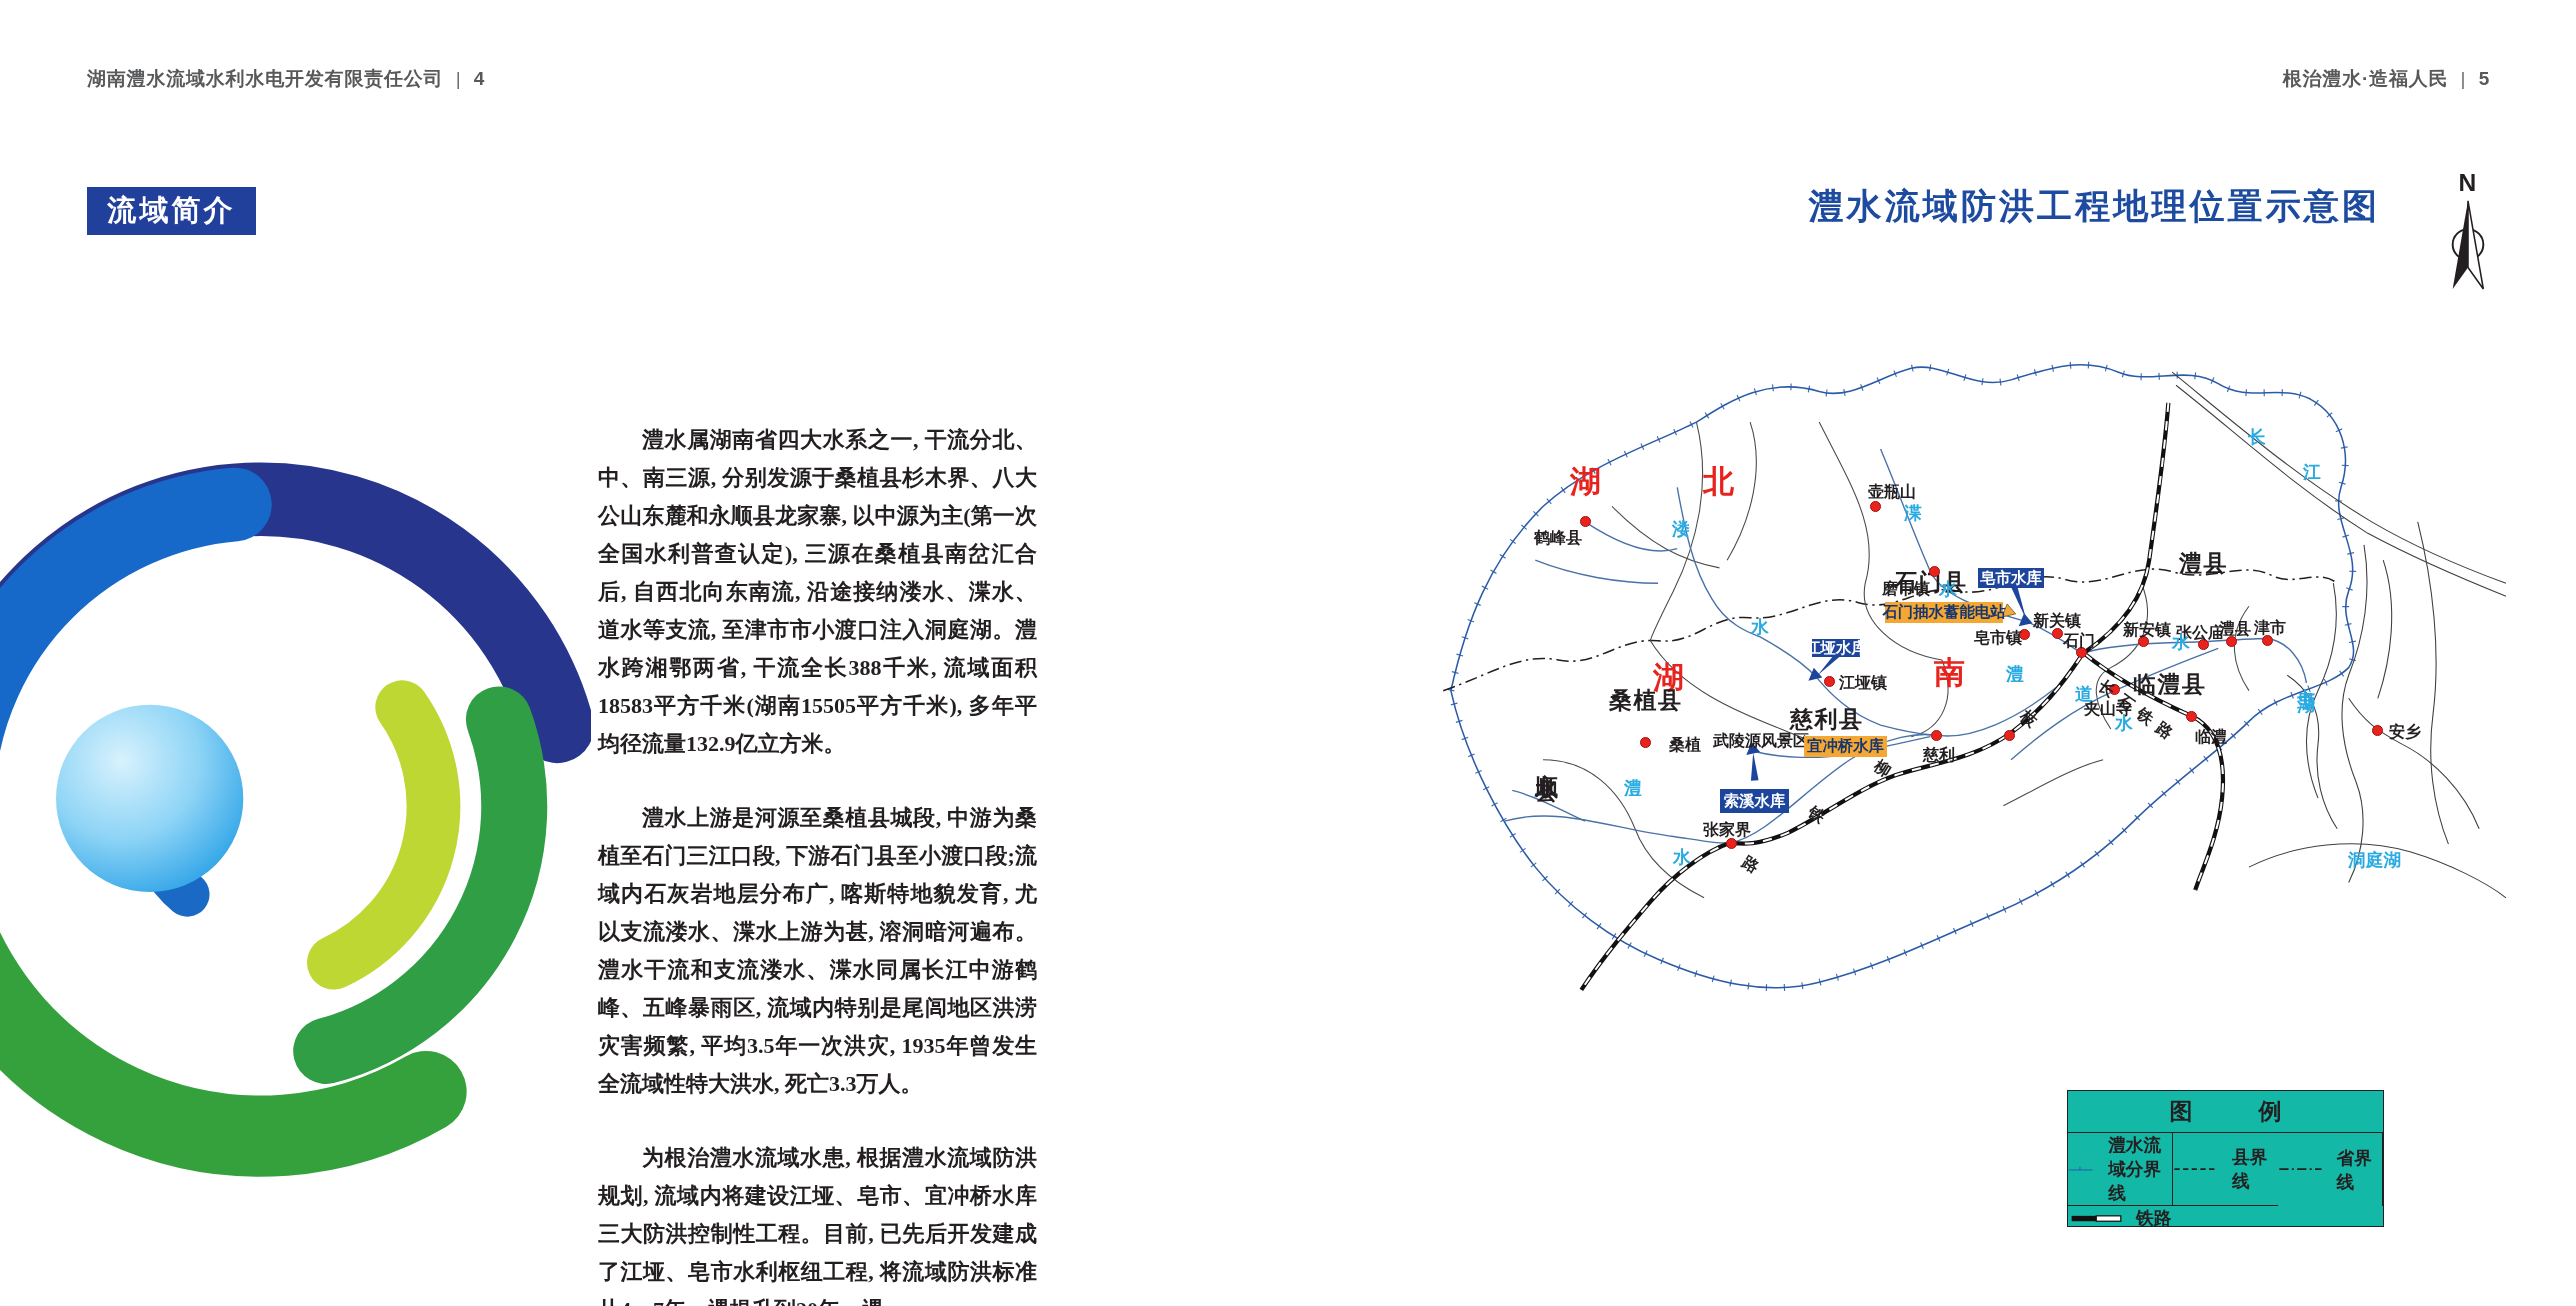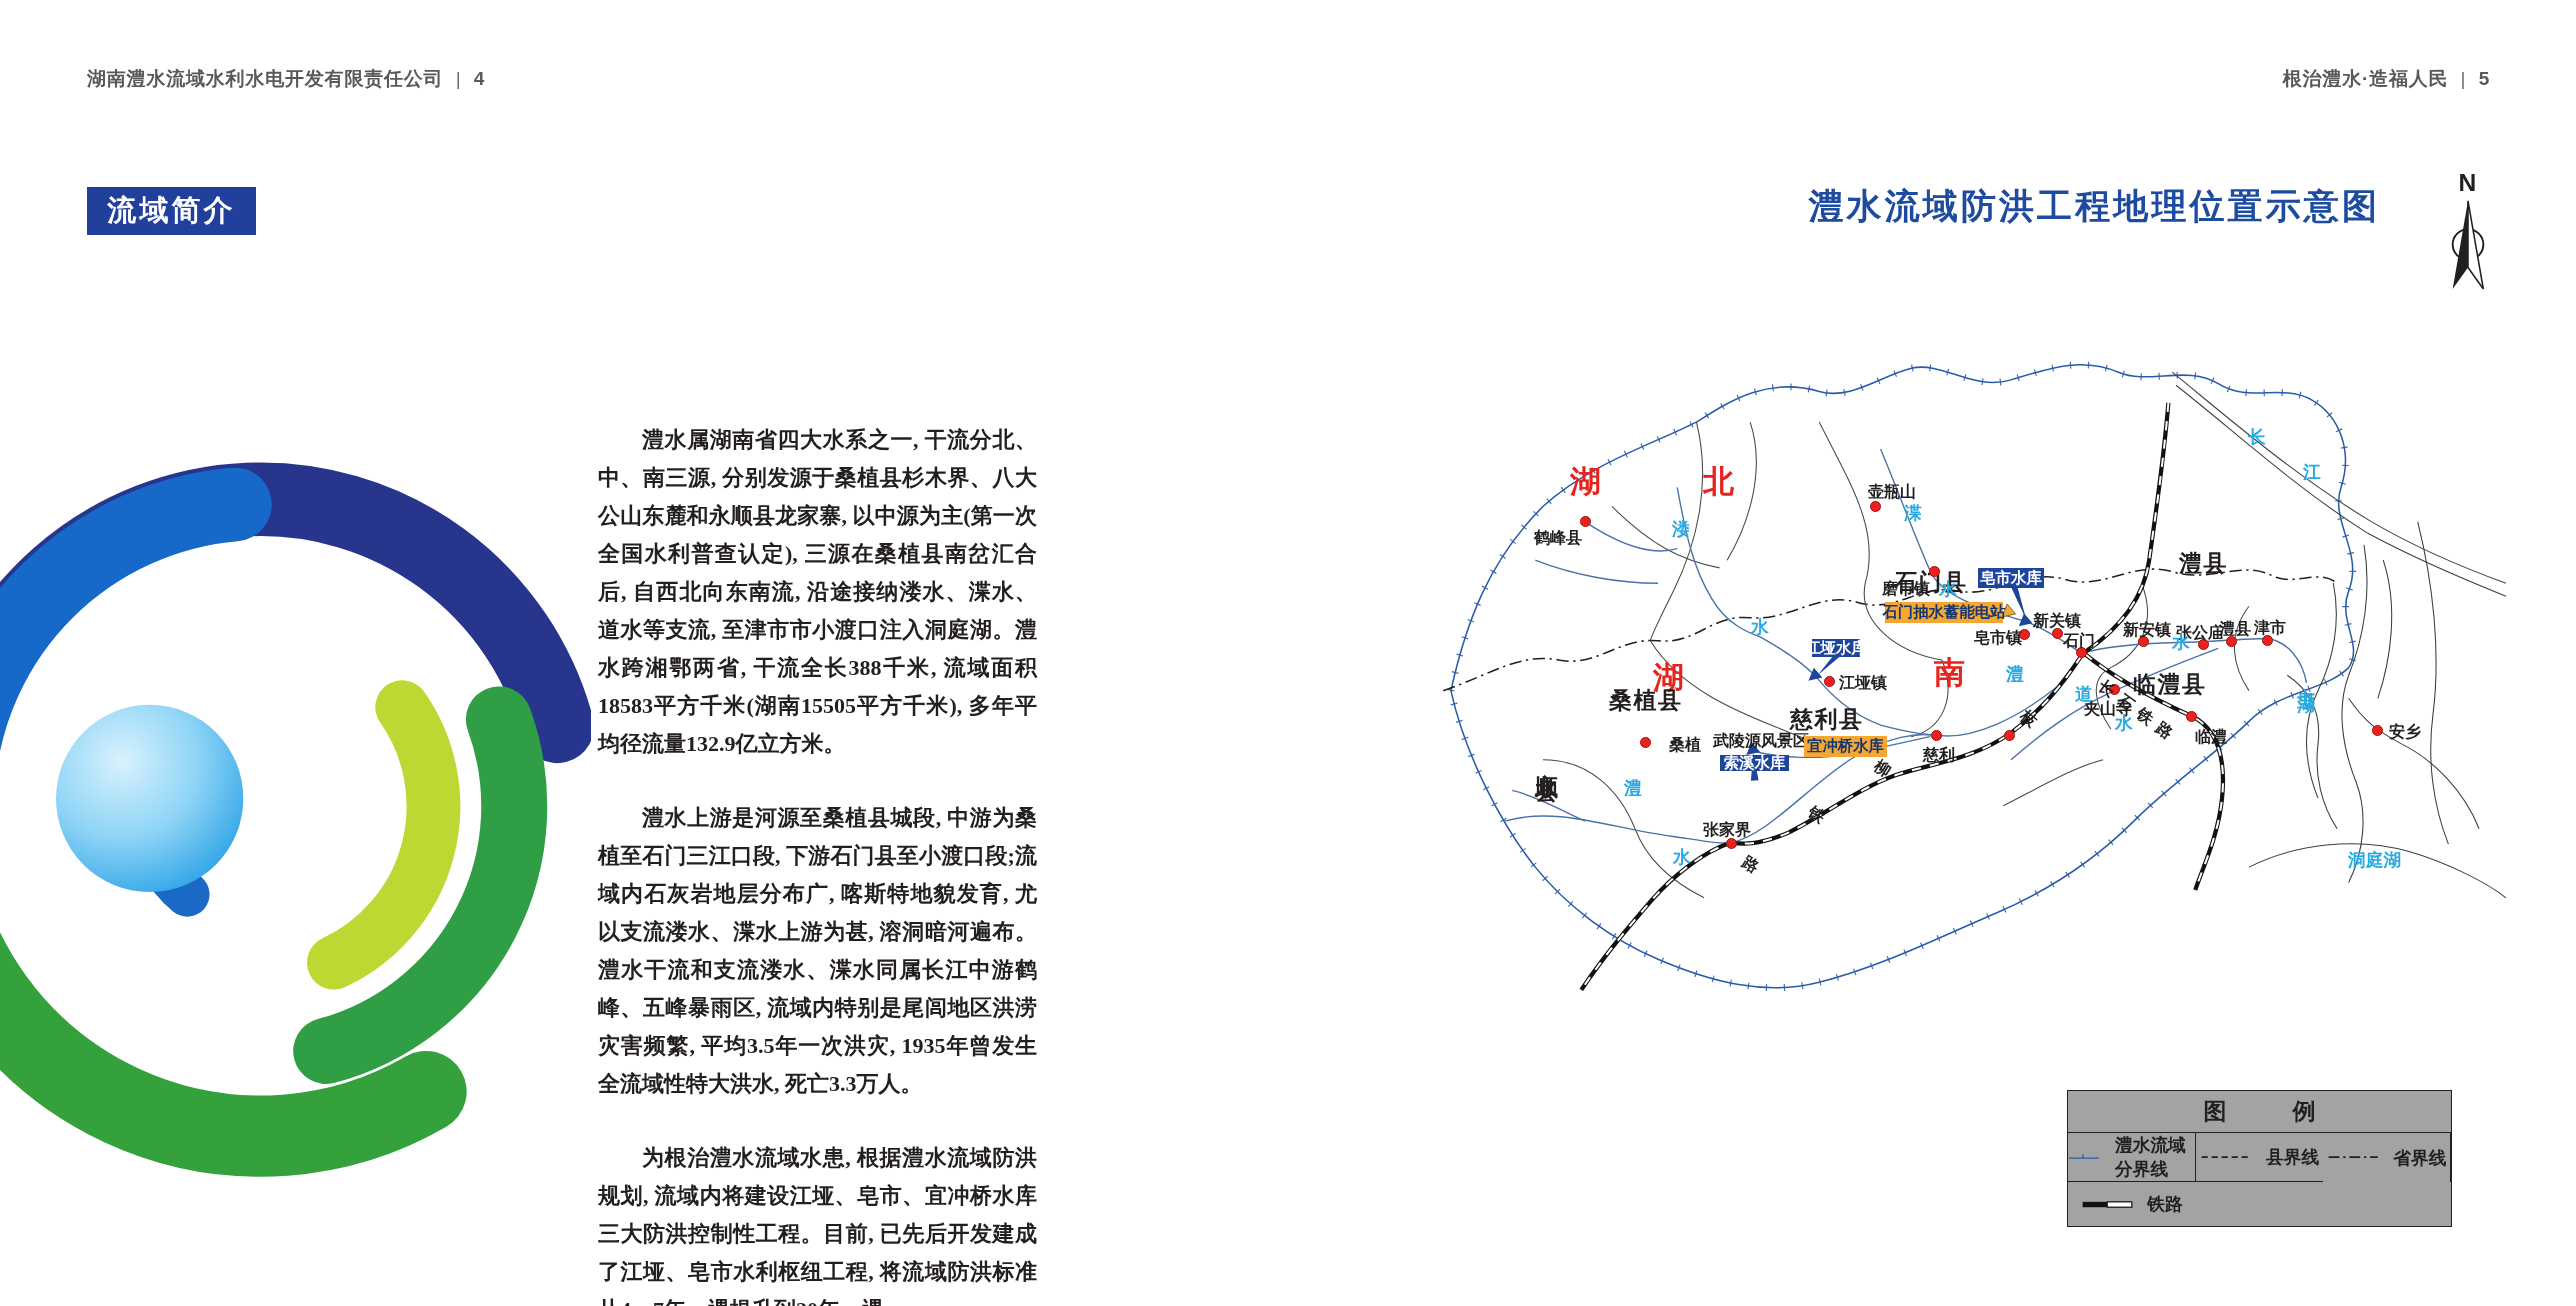--- a/index.html
+++ b/index.html
@@ -35,21 +35,21 @@
   .prov-label{position:absolute;font-size:31px;font-weight:bold;color:#e8231d}
   .river-label{position:absolute;font-size:17.7px;font-weight:bold;color:#29abe2;white-space:nowrap}
   .rail-label{position:absolute;font-size:16px;font-weight:bold;color:#231f20;white-space:nowrap;transform-origin:left top}
   .rail-label.spaced{letter-spacing:7.7px}
   .v{writing-mode:vertical-rl;text-orientation:upright;letter-spacing:3.8px}
 
   .resbox{position:absolute;display:flex;align-items:center;justify-content:center;font-weight:bold;white-space:nowrap;box-sizing:border-box;z-index:5}
   .resbox.blue{background:#1e459c;color:#ffffff;font-size:15.4px}
   .resbox.orange{background:#f5a733;color:#17366e;font-size:15.4px}
 
-  .legend{position:absolute;left:2067px;top:1090px;width:385px;height:137px;border:1.5px solid #231f20;background:#a3a3a3;box-sizing:border-box}
+  .legend{position:absolute;left:2067px;top:1090px;width:317px;height:137px;border:1.5px solid #231f20;background:#14b8a6;box-sizing:border-box}
   .legend-title{height:41px;border-bottom:1.5px solid #231f20;display:flex;align-items:center;justify-content:center;
         font-size:23px;font-weight:bold;color:#231f20;letter-spacing:21.5px;text-indent:21.5px}
   .legend-grid{display:grid;grid-template-columns:1fr 1fr 1fr;grid-template-rows:1fr 1fr;height:93px}
   .legend-cell{display:flex;align-items:center;justify-content:center;gap:12.3px;font-size:17.7px;font-weight:bold;color:#231f20}
   .legend-cell.c1{border-right:1.5px solid #231f20;border-bottom:1.5px solid #231f20}
   .legend-cell.c2{border-bottom:1.5px solid #231f20}
   .legend-cell.c3{border-right:1.5px solid #231f20}
 </style>
 </head>
 <body>
@@ -259,21 +259,21 @@
         <div class="river-label" style="left: 883px; top: 130px;">江</div>
         <div class="river-label v" style="left: 874px; top: 344px;">七里湖</div>
         <div class="river-label" style="left: 928px; top: 518px;">洞庭湖</div>
         <div class="rail-label" style="left: 609px; top: 376px; transform: rotate(40deg);">枝</div>
         <div class="rail-label" style="left: 461px; top: 426px; transform: rotate(32deg);">柳</div>
         <div class="rail-label" style="left: 395px; top: 472px; transform: rotate(32deg);">铁</div>
         <div class="rail-label" style="left: 329px; top: 522px; transform: rotate(32deg);">路</div>
         <div class="rail-label spaced" style="left: 686px; top: 346px; transform: rotate(36deg);">长石铁路</div>
         <div class="resbox blue" style="left: 558px; top: 238px; width: 66px; height: 20px;">皂市水库</div>
         <div class="resbox blue" style="left: 392px; top: 309px; width: 48px; height: 18.4px;">江垭水库</div>
-        <div class="resbox blue" style="left: 300px; top: 425px; width: 69px; height: 16px;">索溪水库</div>
+        <div class="resbox blue" style="left: 300px; top: 459px; width: 69px; height: 24px;">索溪水库</div>
         <div class="resbox orange" style="left: 384px; top: 406px; width: 83px; height: 21px;">宜冲桥水库</div>
         <div class="resbox orange" style="left: 465px; top: 272px; width: 118px; height: 21px;">石门抽水蓄能电站</div>
       </div>
   </div>
 
   <div class="legend">
     <div class="legend-title">图　例</div>
     <div class="legend-grid">
       <div class="legend-cell c1">
         <svg width="54" height="12.3" viewBox="0 0 69.8438 16">

